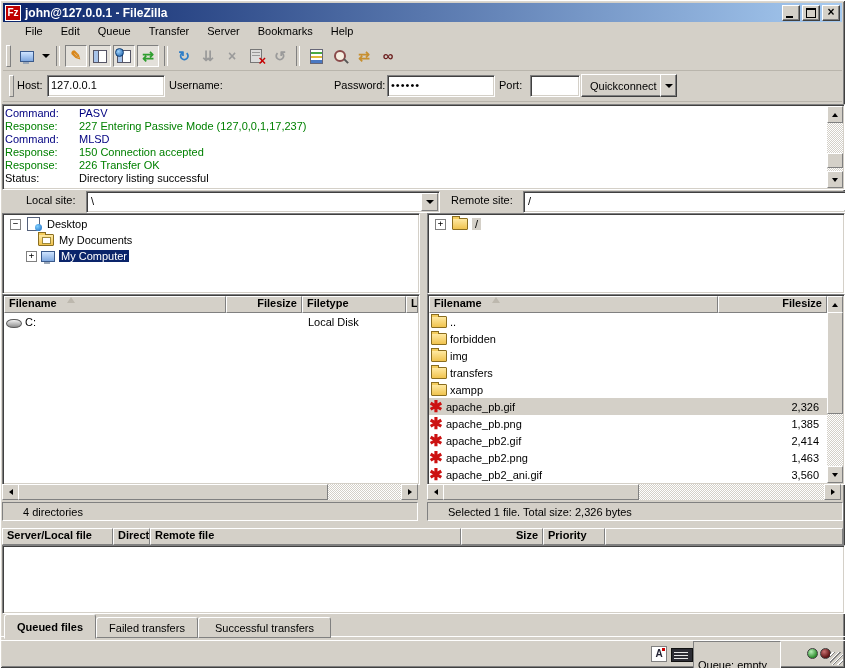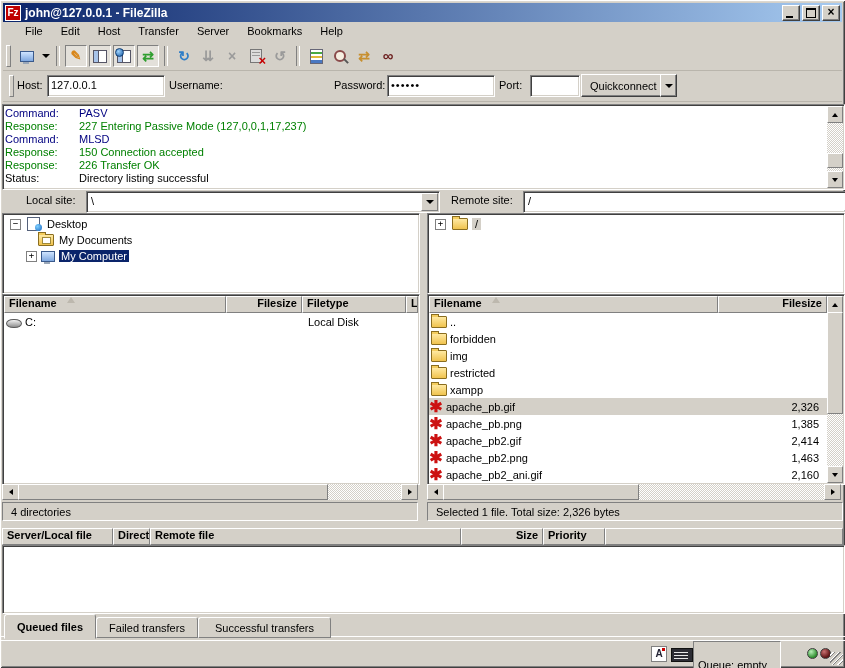--- a/index.html
+++ b/index.html
@@ -118,21 +118,21 @@
     border-bottom:6px solid #bdb8ae;margin-left:10px;}
   .rows{position:absolute;left:1px;top:18px;bottom:1px;}
   .frow{height:17px;display:flex;align-items:center;white-space:nowrap;}
   .frow .name{padding-left:3px;}
   .fsize{margin-left:auto;padding-right:8px;}
   .ic-disk{width:14px;height:7px;background:linear-gradient(#f2f2f2,#8f8f8f);border:1px solid #5c5c5c;
     border-radius:50%/55%;flex:none;margin:3px 0 0 2px;}
   .ic-splat{color:#cc1111;font-weight:bold;font-size:16px;line-height:10px;width:14px;text-align:center;flex:none;}
   .row-sel{background:#d4d0c8;}
   
-  .pane-status{top:502px;height:19px;background:#d4d0c8;line-height:16px;padding:1px 8px;box-sizing:border-box;white-space:nowrap;overflow:hidden;}
+  .pane-status{top:502px;height:19px;background:#d4d0c8;line-height:16px;padding:1px 20px;box-sizing:border-box;white-space:nowrap;overflow:hidden;}
   
   .queue-hdr{left:2px;top:528px;width:841px;height:17px;display:flex;}
   .queue-body{left:2px;top:545px;width:841px;height:67px;}
   
   .tabstrip{left:0;top:614px;width:845px;height:26px;}
   .tabline{position:absolute;left:0;top:22px;width:845px;height:2px;border-top:1px solid #fff;}
   .tab{position:absolute;border:1px solid;border-color:#fff #808080 transparent #fff;background:#d4d0c8;
     border-radius:3px 3px 0 0;display:flex;align-items:center;justify-content:center;}
   .tab-active{top:0;height:23px;font-weight:bold;background:#d4d0c8;z-index:2;}
   .tab-idle{top:3px;height:19px;border-bottom:1px solid #808080;}
@@ -169,21 +169,21 @@
         </div>
       <div class="winbtn">
           <span class="glyph-close">×</span>
         </div>
     </div>
   </div>
 
   <div class="abs menubar">
     <span class="menu-item">File</span>
     <span class="menu-item">Edit</span>
-    <span class="menu-item">Host</span>
+    <span class="menu-item">Queue</span>
     <span class="menu-item">Transfer</span>
     <span class="menu-item">Server</span>
     <span class="menu-item">Bookmarks</span>
     <span class="menu-item">Help</span>
   </div>
 
   <div class="abs toolbar">
     <div class="grip"></div>
     <div class="tbtn">
         <span class="ic-computer"></span>
@@ -383,21 +383,21 @@
           <span class="name">forbidden</span>
           <span class="fsize"></span>
         </div>
       <div class="frow">
           <span class="ic-folder" style="margin-left:2px;"></span>
           <span class="name">img</span>
           <span class="fsize"></span>
         </div>
       <div class="frow">
           <span class="ic-folder" style="margin-left:2px;"></span>
-          <span class="name">restricted</span>
+          <span class="name">transfers</span>
           <span class="fsize"></span>
         </div>
       <div class="frow">
           <span class="ic-folder" style="margin-left:2px;"></span>
           <span class="name">xampp</span>
           <span class="fsize"></span>
         </div>
       <div class="frow row-sel">
           <span class="ic-splat">✱</span>
           <span class="name">apache_pb.gif</span>
@@ -414,21 +414,21 @@
           <span class="fsize">2,414</span>
         </div>
       <div class="frow">
           <span class="ic-splat">✱</span>
           <span class="name">apache_pb2.png</span>
           <span class="fsize">1,463</span>
         </div>
       <div class="frow">
           <span class="ic-splat">✱</span>
           <span class="name">apache_pb2_ani.gif</span>
-          <span class="fsize">2,160</span>
+          <span class="fsize">3,560</span>
         </div>
     </div>
     <div class="abs sb-track" style="right:1px;top:1px;bottom:1px;width:16px;">
       <div class="sbtn" style="left:0;top:0;width:14px;height:15px;">
           <span class="tri-u"></span>
         </div>
       <div class="sthumb" style="left:0;top:16px;width:14px;height:100px;"></div>
       <div class="sbtn" style="left:0;bottom:0;width:14px;height:15px;">
           <span class="tri-d"></span>
         </div>

